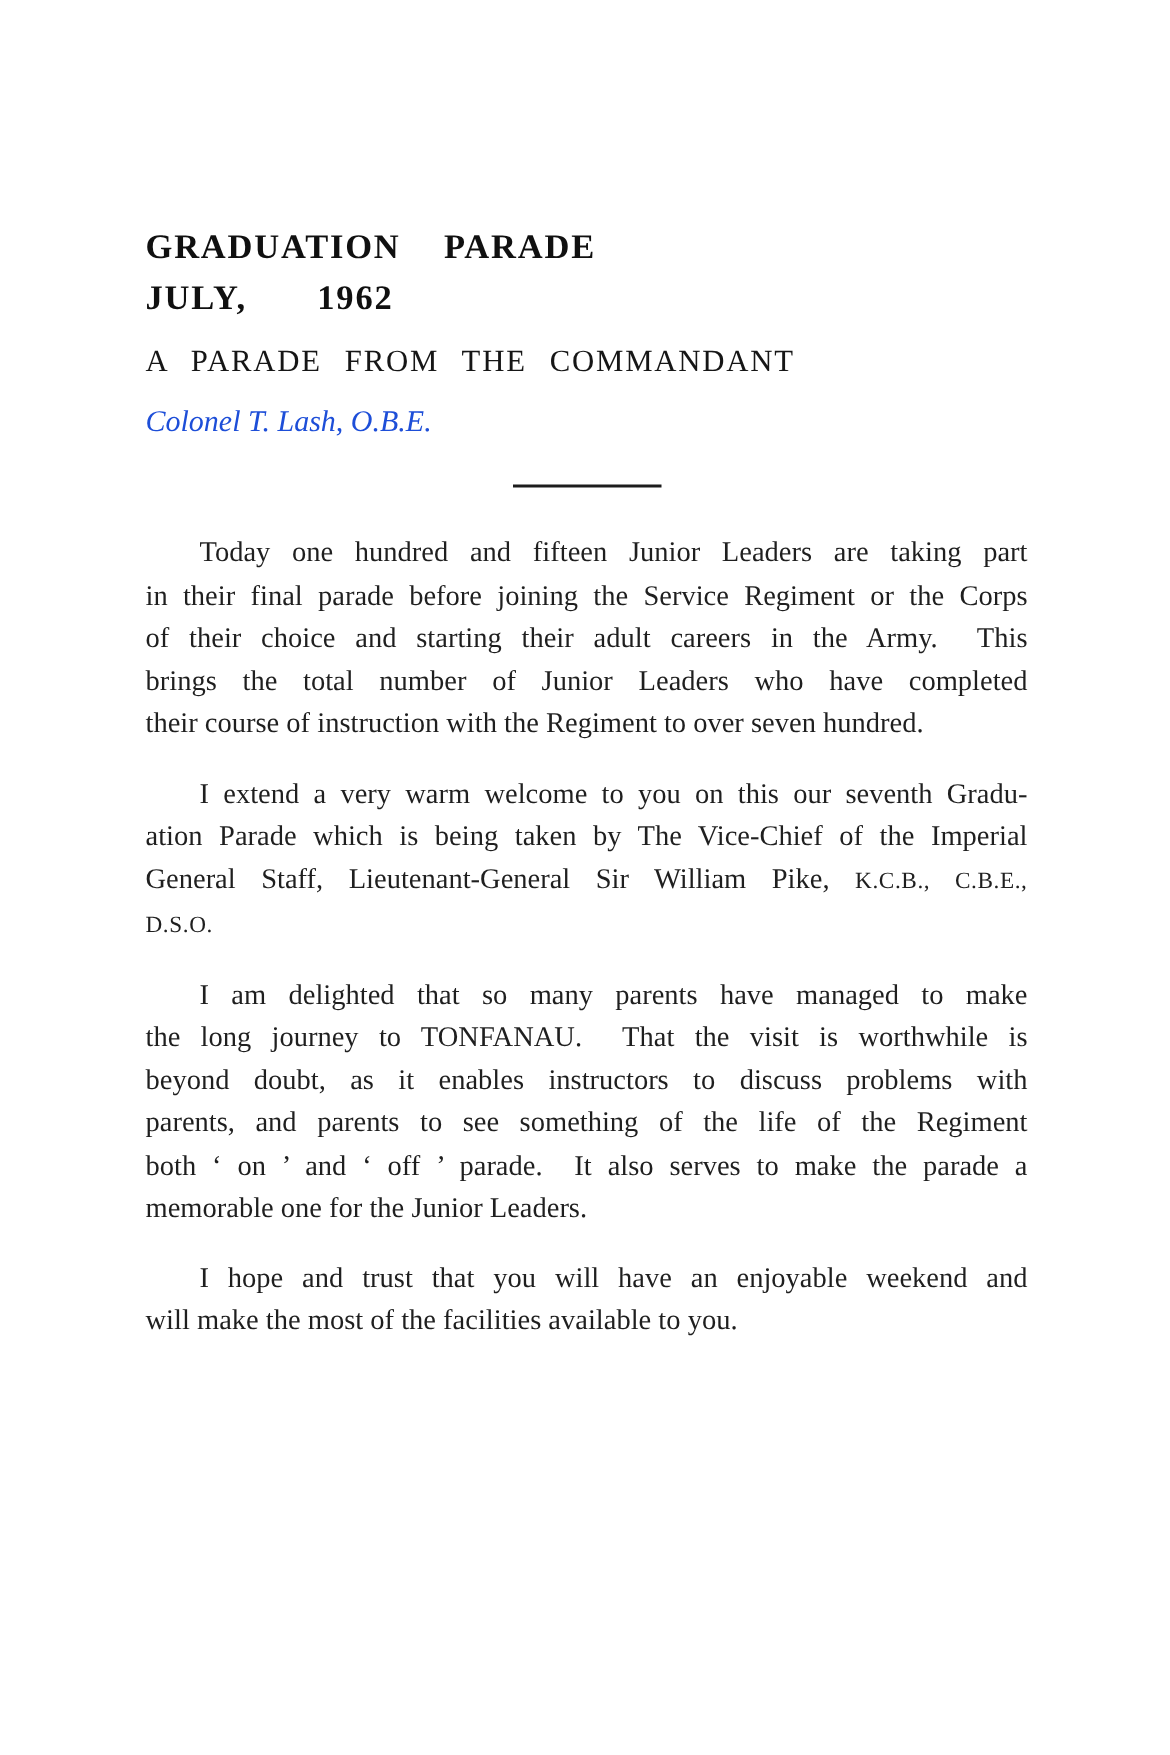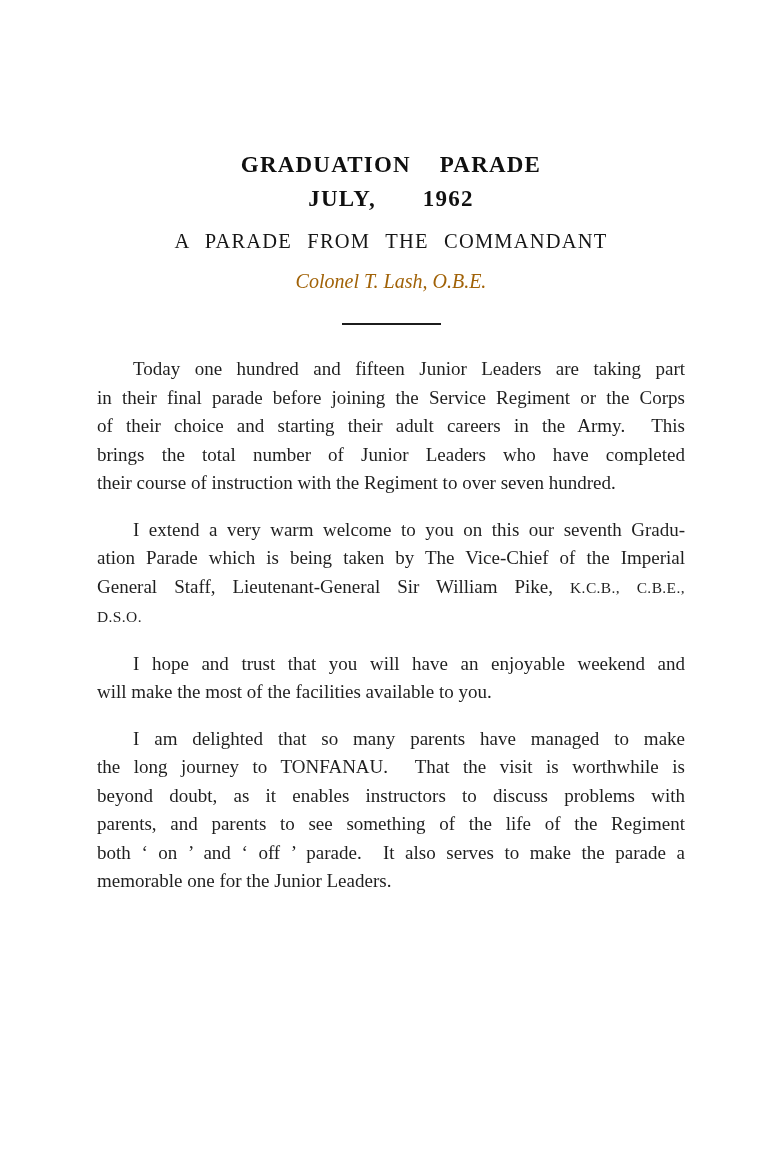--- a/index.html
+++ b/index.html
@@ -16,21 +16,21 @@
     font-family: "Liberation Serif", "DejaVu Serif", serif;
     color: #1e1e1e;
   }
   .content {
     position: absolute;
     left: 97px;
     top: 148px;
     width: 588px;
   }
   .doc-header {
-    text-align: center;
+    text-align: left;
     color: #141414;
   }
   .title-line {
     display: block;
     font-weight: bold;
     font-size: 23px;
     line-height: 34px;
     letter-spacing: 1.2px;
     color: #101010;
   }
@@ -42,21 +42,21 @@
     line-height: 26px;
     letter-spacing: 1.2px;
     word-spacing: 9px;
     color: #161616;
   }
   .author {
     margin-top: 14px;
     font-style: italic;
     font-size: 20px;
     line-height: 26px;
-    color: #a16207;
+    color: #1d4ed8;
   }
   .rule {
     width: 99px;
     border: none;
     border-top: 2px solid #1c1c1c;
     margin: 29px auto 0 auto;
   }
   .body-text {
     margin-top: 30px;
     font-size: 19px;
@@ -108,27 +108,27 @@
           <span class="line justify"><span>brings the total number of Junior Leaders who have completed</span></span>
           <span class="line"><span>their course of instruction with the Regiment to over seven hundred.</span></span>
         </p>
         <p>
           <span class="line justify indent"><span>I extend a very warm welcome to you on this our seventh Gradu-</span></span>
           <span class="line justify"><span>ation Parade which is being taken by The Vice-Chief of the Imperial</span></span>
           <span class="line justify"><span>General Staff, Lieutenant-General Sir William Pike, </span><span class="sc">K.C.B., C.B.E.,</span></span>
           <span class="line"><span class="sc">D.S.O.</span></span>
         </p>
         <p>
-          <span class="line justify indent"><span>I hope and trust that you will have an enjoyable weekend and</span></span>
-          <span class="line"><span>will make the most of the facilities available to you.</span></span>
-        </p>
-        <p>
           <span class="line justify indent"><span>I am delighted that so many parents have managed to make</span></span>
           <span class="line justify"><span>the long journey to TONFANAU.&nbsp; That the visit is worthwhile is</span></span>
           <span class="line justify"><span>beyond doubt, as it enables instructors to discuss problems with</span></span>
           <span class="line justify"><span>parents, and parents to see something of the life of the Regiment</span></span>
           <span class="line justify"><span>both ‘ on ’ and ‘ off ’ parade.&nbsp; It also serves to make the parade a</span></span>
           <span class="line"><span>memorable one for the Junior Leaders.</span></span>
         </p>
+        <p>
+          <span class="line justify indent"><span>I hope and trust that you will have an enjoyable weekend and</span></span>
+          <span class="line"><span>will make the most of the facilities available to you.</span></span>
+        </p>
       </main>
 
   </div>
 </div>
 
 </body></html>

